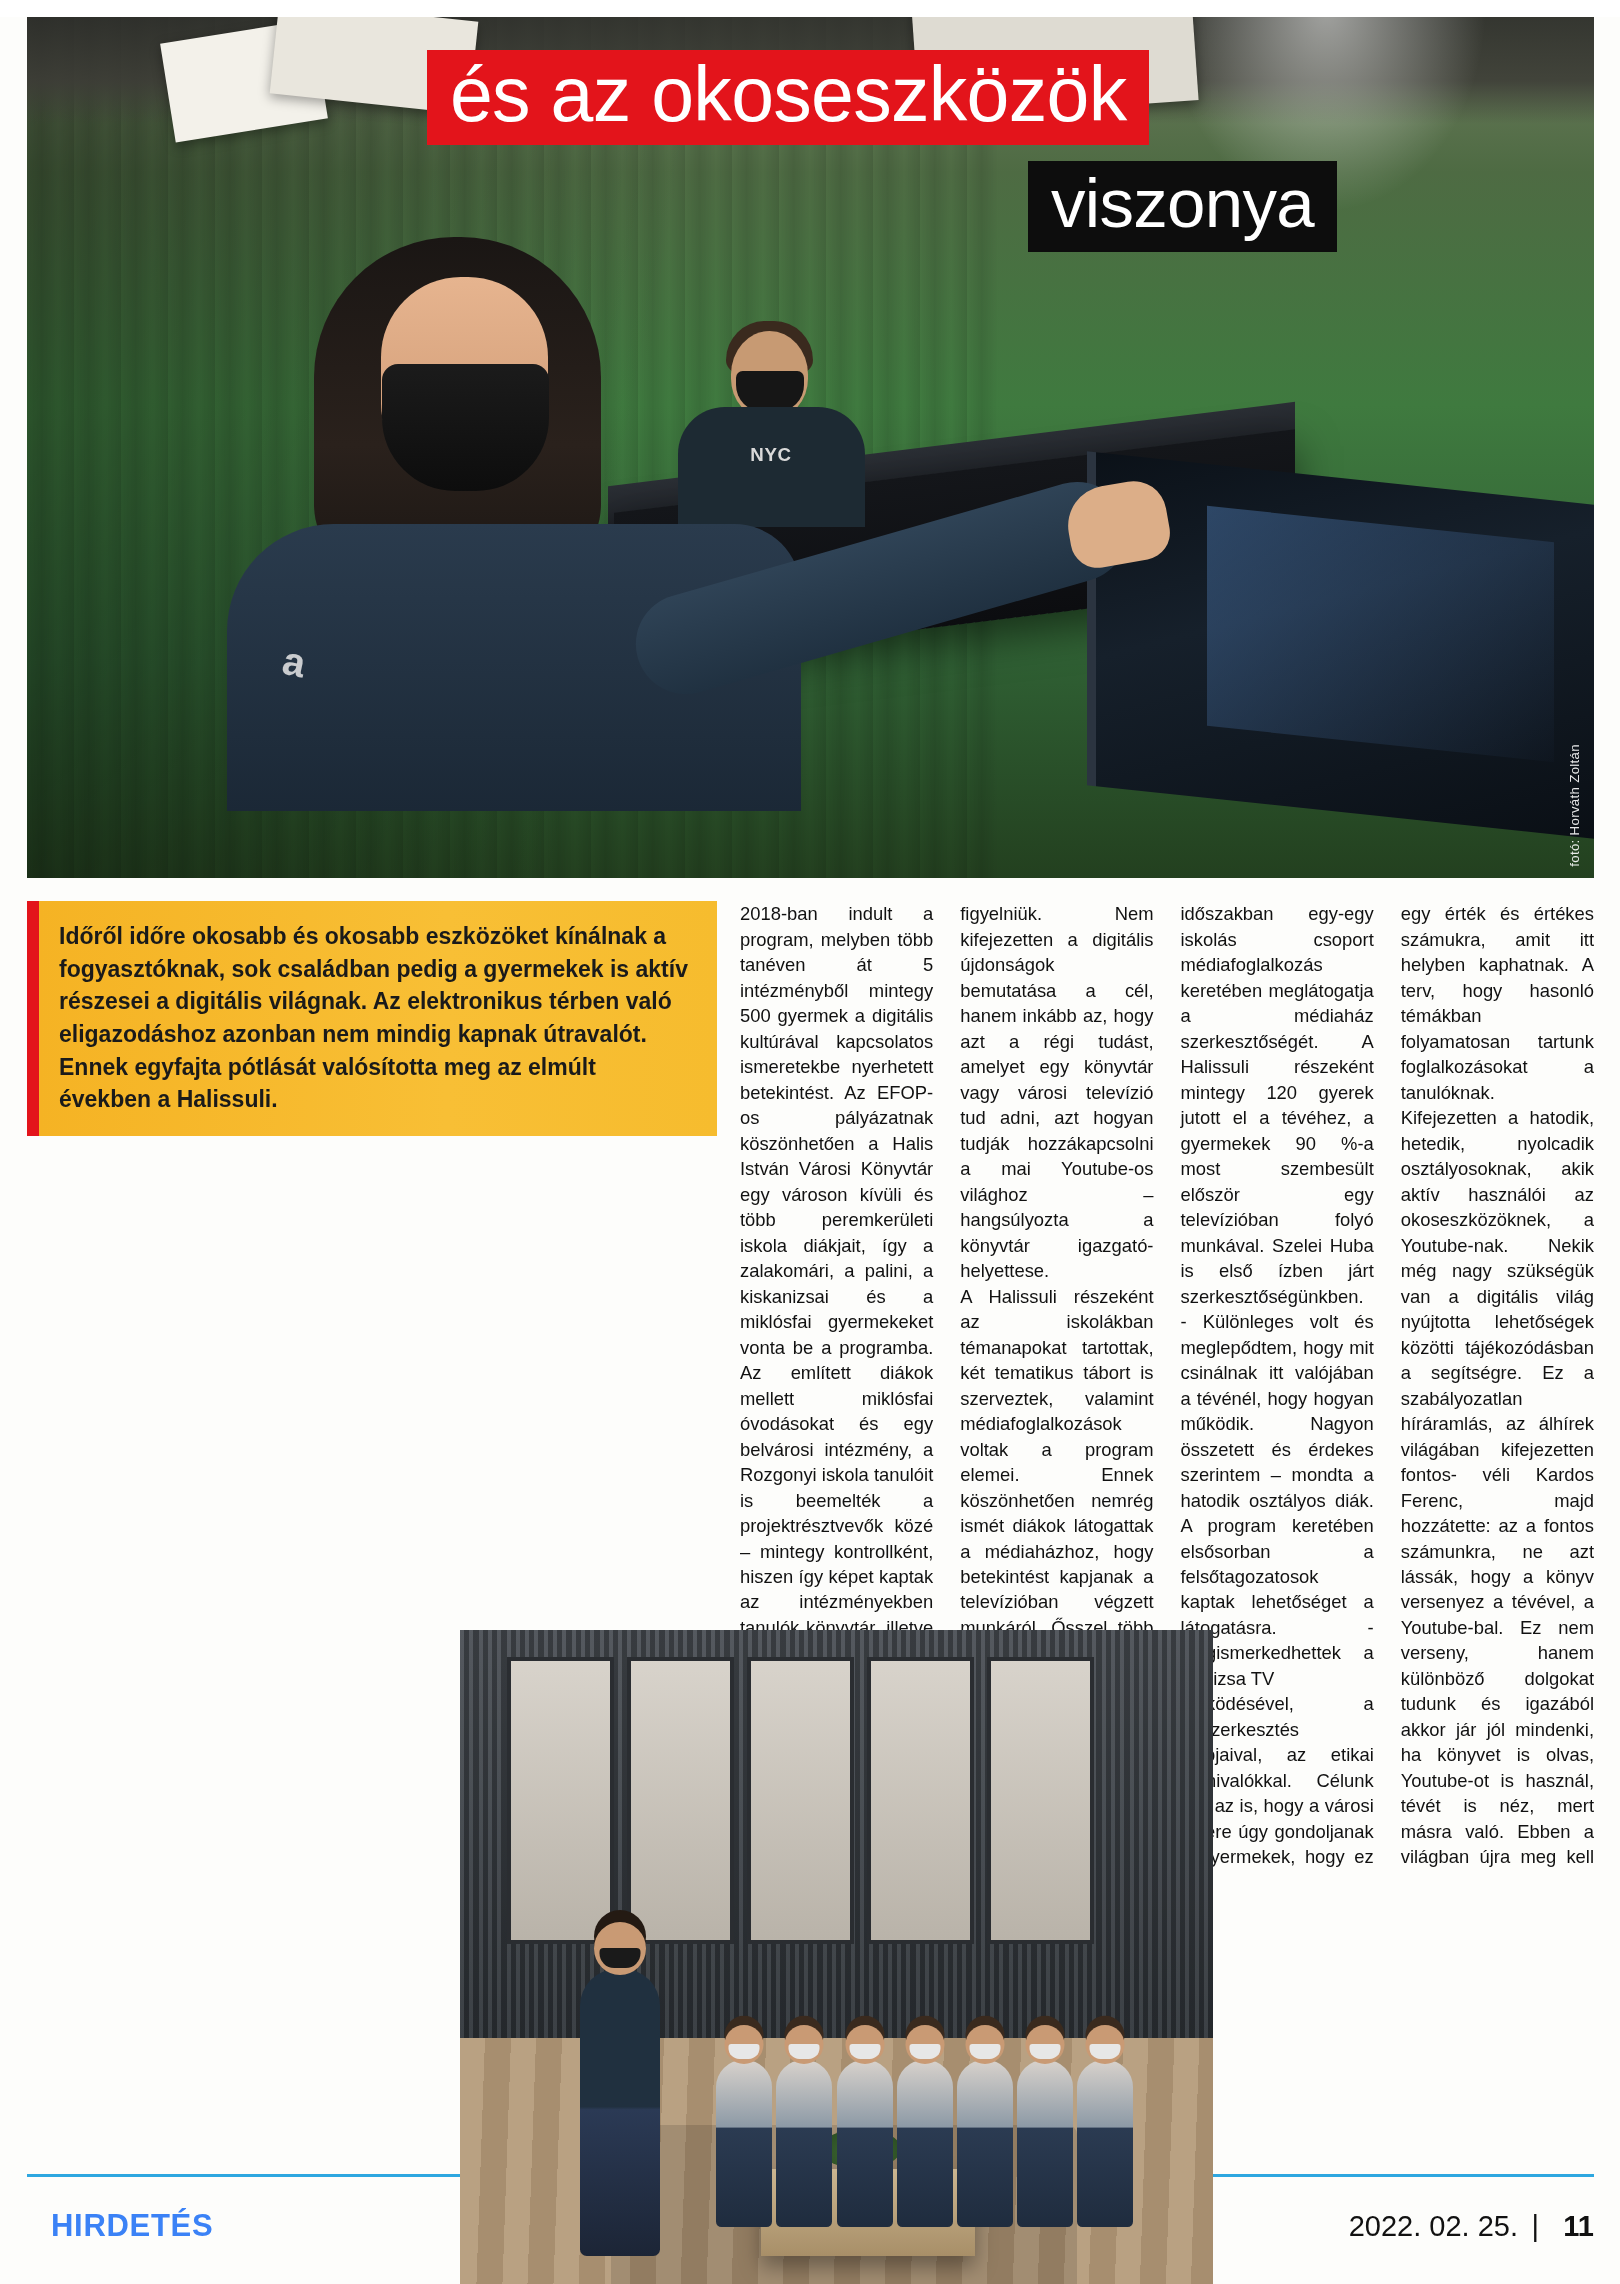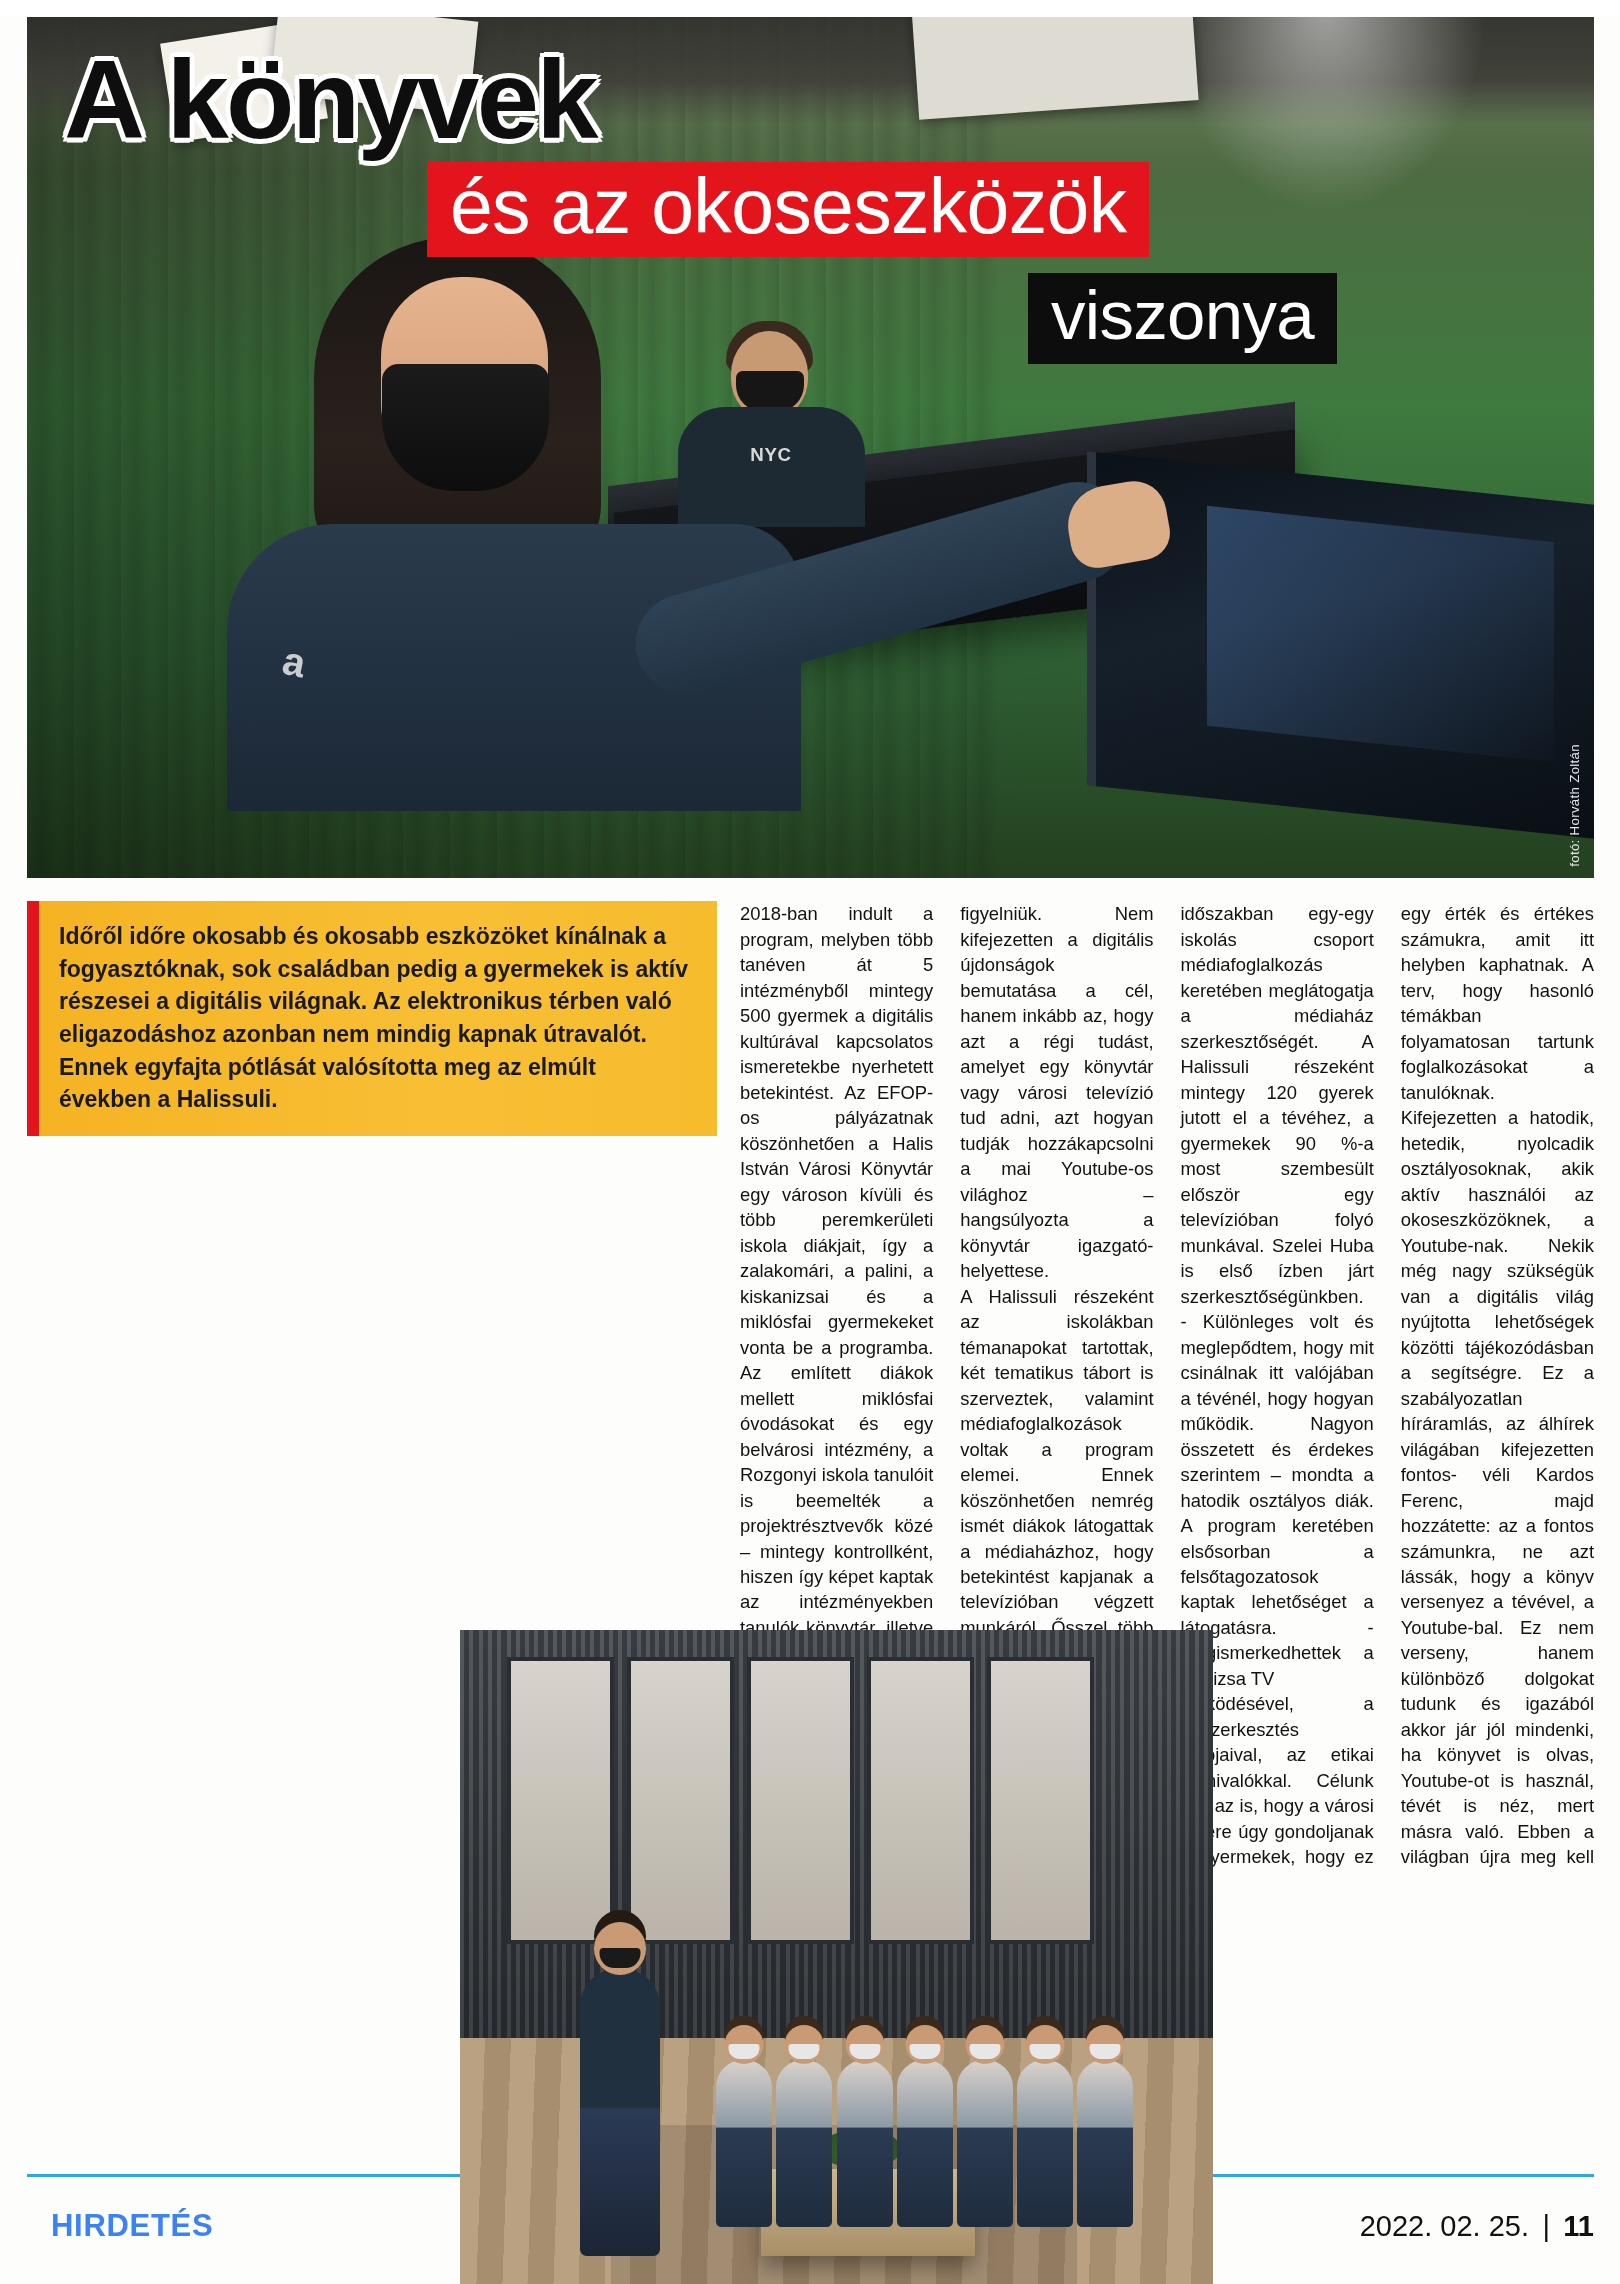--- a/index.html
+++ b/index.html
@@ -324,21 +324,21 @@
     position: absolute; left: 27px; right: 27px; bottom: 57px;
     display: flex; align-items: center; justify-content: space-between;
   }
   .footer-left {
     font-size: 31px; font-weight: 800; color: #3b82f6; letter-spacing: 0.7px; margin-left: 24px;
   }
   .footer-right {
     font-size: 29px; color: #111; font-weight: 500;
   }
   .footer-right .sep { color: #111; margin: 0 5.3px; }
-  .footer-right .pageno { font-weight: 700; }
+  .footer-right .pageno { font-weight: 700; margin-left: 11px; }
 </style>
 </head>
 <body>
 
 <div class="page">
 
   <div class="hero">
     <div class="photo-bg"></div>
     <div class="curtain"></div>
     <div class="ceiling"></div>
@@ -367,21 +367,20 @@
     <div class="woman-mask"></div>
     <div class="woman-body"></div>
     <div class="woman-arm"></div>
     <div class="woman-hand"></div>
     <div class="sleeve-text">a</div>
 
     <div class="photo-credit">fotó: Horváth Zoltán</div>
   </div>
 
   <div class="headline-wrap">
-    <span class="headline-line1">A könyvek</span>
     <span class="headline-line2">és az okoseszközök</span>
     <span class="headline-line3">viszonya</span>
   </div>
 
   <div class="content">
 
     <div class="lead-box">
       <p>Időről időre okosabb és okosabb eszközöket kínálnak a fogyasztóknak, sok családban pedig a gyermekek is aktív részesei a digitális világnak. Az elektronikus térben való eligazodáshoz azonban nem mindig kapnak útravalót. Ennek egyfajta pótlását valósította meg az elmúlt években a Halissuli.</p>
     </div>
 

